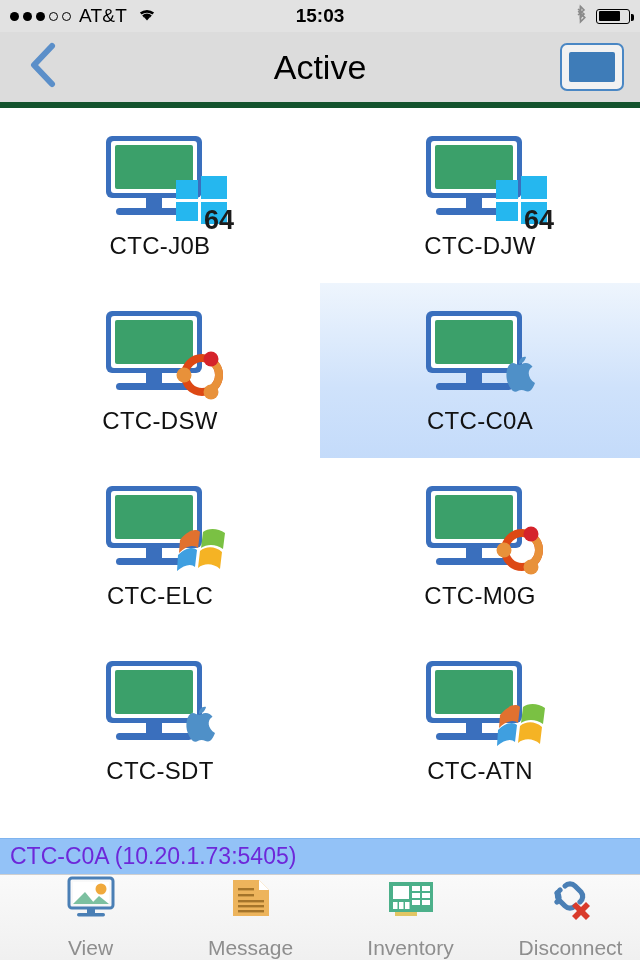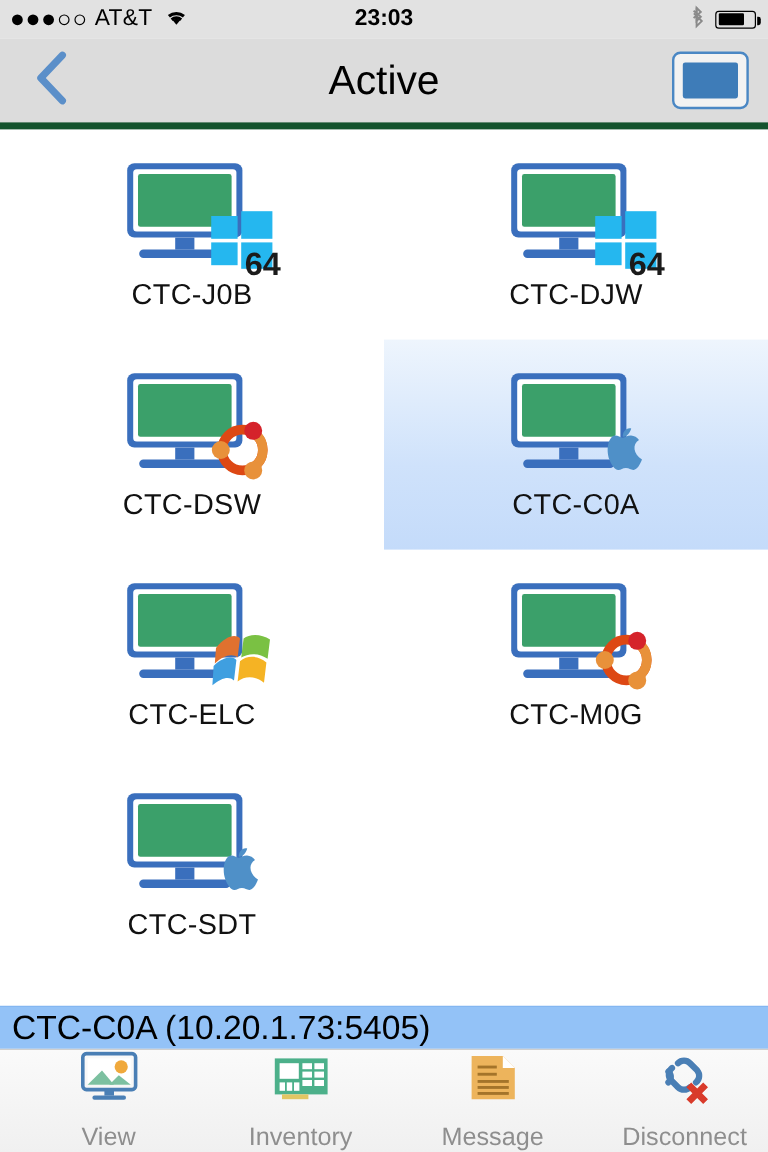--- a/index.html
+++ b/index.html
@@ -67,21 +67,21 @@
     position:absolute; right:-8px; bottom:-8px;
     font-size:27px; font-weight:bold; color:#1b1b1b;
     font-family:Liberation Sans, sans-serif;
   }
 
   
   .infobar{
     flex:0 0 36px; height:36px; background:#93c2f7;
     display:flex; align-items:center; padding:0 10px;
     border-top:1px solid #7fb4ef;
-    font-size:28px; color:#000000;
+    font-size:23px; color:#6d28d9;
   }
 
   
   .toolbar{
     flex:0 0 86px; height:86px;
     background:linear-gradient(180deg,#fafafa 0%,#f0f0f0 100%);
     border-top:1px solid #cfcfcf;
     display:flex; align-items:stretch;
   }
   .tb-item{
@@ -107,21 +107,21 @@
       </div>
       <span class="carrier">AT&amp;T</span>
       <span class="wifi">
         <svg width="22" height="16" viewBox="0 0 22 16">
           <path d="M11 14.6 7.9 10.9a4.9 4.9 0 0 1 6.2 0z" fill="#000"></path>
           <path d="M3.9 6.6a11 11 0 0 1 14.2 0l-1.7 2a8.4 8.4 0 0 0-10.8 0z" fill="#000"></path>
           <path d="M6.2 9.4a7.3 7.3 0 0 1 9.6 0l-1.7 2a4.8 4.8 0 0 0-6.2 0z" fill="#000"></path>
         </svg>
       </span>
     </div>
-    <div class="sb-center">23:03</div>
+    <div class="sb-center">15:03</div>
     <div class="sb-right">
       <span>
         <svg width="14" height="20" viewBox="0 0 14 20">
           <path d="M4 5l6 5-3.5 3.5V2.5L10 6 4 11" fill="none" stroke="#8a8a8a" stroke-width="1.6"></path>
           <path d="M6.5 2.2v15.6L10.8 13.6 4.2 7.1" fill="none" stroke="#8a8a8a" stroke-width="1.6"></path>
         </svg>
       </span>
       <span class="batt">
         <span class="batt-fill"></span>
       </span>
@@ -259,20 +259,37 @@
       <rect x="52" y="66" width="16" height="10" fill="#3a6fbd"></rect>
       <rect x="22" y="76" width="76" height="7" rx="3.5" fill="#3a6fbd"></rect>
     </svg><div class="os-badge">
     <svg width="56" height="52" viewBox="0 0 56 52">
       <path d="M32 8 c-1 4 -4 7 -7 7 c-.5 -4 3 -8 7 -7 z" fill="#4f90c8"></path>
       <path d="M41 34 c-1.5 4 -4 8.5 -7 8.6 c-2.6 .1 -3.4 -1.6 -6.4 -1.6 c-3 0 -3.9 1.6 -6.3 1.7
                c-3 .1 -6 -4.8 -7.5 -8.8 c-3 -8 -1 -19 4.6 -20 c2.8 -.1 4.4 1.8 6.6 1.8 c2.2 0 3.6 -1.9 6.9 -1.8
                c2.5 .1 5.2 1.5 6.6 3.8 c-5.8 3.4 -4.9 11.7 2.5 16.3 z" fill="#4f90c8"></path>
     </svg></div></div>
           <div class="host-label">CTC-SDT</div>
+        </div>
+        <div class="cell">
+          <div class="host-icon">
+    <svg width="132" height="96" viewBox="0 0 132 96">
+      <rect x="12" y="4" width="96" height="62" rx="6" fill="#3a6fbd"></rect>
+      <rect x="17" y="9" width="86" height="52" rx="3" fill="#ffffff"></rect>
+      <rect x="21" y="13" width="78" height="44" rx="2" fill="#3ba06a"></rect>
+      <rect x="52" y="66" width="16" height="10" fill="#3a6fbd"></rect>
+      <rect x="22" y="76" width="76" height="7" rx="3.5" fill="#3a6fbd"></rect>
+    </svg><div class="os-badge">
+    <svg width="56" height="52" viewBox="0 0 56 52">
+      <path d="M6 16 C14 6 22 4 26 8 L24 24 C20 20 12 22 5 29 Z" fill="#e0712f"></path>
+      <path d="M29 8 C34 4 44 4 51 9 L49 25 C42 20 33 20 27 24 Z" fill="#7ac143"></path>
+      <path d="M4 31 C11 24 19 22 23 26 L21 43 C17 39 10 41 3 47 Z" fill="#3f9fe0"></path>
+      <path d="M26 27 C32 22 41 22 48 28 L46 45 C39 39 30 39 24 44 Z" fill="#f5b324"></path>
+    </svg></div></div>
+          <div class="host-label">CTC-ATN</div>
         </div>
       </div>
   </div>
 
   <div class="infobar">
     <span>CTC-C0A (10.20.1.73:5405)</span>
   </div>
 
   <div class="toolbar" id="toolbar">
       <div class="tb-item">
@@ -281,20 +298,36 @@
       <rect x="4" y="2" width="44" height="30" rx="3" fill="none" stroke="#4a7fb5" stroke-width="3"></rect>
       <rect x="8" y="6" width="36" height="22" fill="#ffffff"></rect>
       <path d="M8 28 L20 16 L30 28 Z" fill="#7cc0a0"></path>
       <path d="M26 28 L34 20 L44 28 Z" fill="#7cc0a0"></path>
       <circle cx="36" cy="13" r="5.5" fill="#f0a93c"></circle>
       <rect x="22" y="32" width="8" height="5" fill="#4a7fb5"></rect>
       <rect x="12" y="37" width="28" height="3.4" rx="1.7" fill="#4a7fb5"></rect>
     </svg>
         </div>
         <div class="tb-label">View</div>
+      </div>
+      <div class="tb-item">
+        <div class="tb-icon">
+    <svg width="52" height="46" viewBox="0 0 52 46">
+      <path d="M8 4 h26 l10 10 v26 h-36 z" fill="#edb45c"></path>
+      <path d="M34 4 l10 10 h-10 z" fill="#ffffff"></path>
+      <g fill="#a4742a">
+        <rect x="13" y="12" width="16" height="2.4"></rect>
+        <rect x="13" y="18" width="16" height="2.4"></rect>
+        <rect x="13" y="24" width="26" height="2.4"></rect>
+        <rect x="13" y="29" width="26" height="2.4"></rect>
+        <rect x="13" y="34" width="26" height="2.4"></rect>
+      </g>
+    </svg>
+        </div>
+        <div class="tb-label">Message</div>
       </div>
       <div class="tb-item">
         <div class="tb-icon">
     <svg width="52" height="46" viewBox="0 0 52 46">
       <rect x="4" y="6" width="44" height="30" fill="#4cb08a"></rect>
       <rect x="8" y="10" width="16" height="13" fill="#ffffff"></rect>
       <rect x="8" y="26" width="4.5" height="7" fill="#ffffff"></rect>
       <rect x="14" y="26" width="4.5" height="7" fill="#ffffff"></rect>
       <rect x="20" y="26" width="4.5" height="7" fill="#ffffff"></rect>
       <g fill="#ffffff">
@@ -306,36 +339,20 @@
               <rect x="37" y="24" width="8" height="5"></rect>
       </g>
       <rect x="10" y="36" width="22" height="4" fill="#e2c663"></rect>
     </svg>
         </div>
         <div class="tb-label">Inventory</div>
       </div>
       <div class="tb-item">
         <div class="tb-icon">
     <svg width="52" height="46" viewBox="0 0 52 46">
-      <path d="M8 4 h26 l10 10 v26 h-36 z" fill="#edb45c"></path>
-      <path d="M34 4 l10 10 h-10 z" fill="#ffffff"></path>
-      <g fill="#a4742a">
-        <rect x="13" y="12" width="16" height="2.4"></rect>
-        <rect x="13" y="18" width="16" height="2.4"></rect>
-        <rect x="13" y="24" width="26" height="2.4"></rect>
-        <rect x="13" y="29" width="26" height="2.4"></rect>
-        <rect x="13" y="34" width="26" height="2.4"></rect>
-      </g>
-    </svg>
-        </div>
-        <div class="tb-label">Message</div>
-      </div>
-      <div class="tb-item">
-        <div class="tb-icon">
-    <svg width="52" height="46" viewBox="0 0 52 46">
       <g fill="none" stroke="#4a7fb5" stroke-width="5.2" stroke-linecap="round">
         <path d="M20 10 a7 7 0 0 1 10 0 l6 6 a7 7 0 0 1 -1 10"></path>
         <path d="M30 30 a7 7 0 0 1 -10 0 l-6 -6 a7 7 0 0 1 1 -10"></path>
         <path d="M12 17 a6 6 0 0 1 0 9"></path>
       </g>
       <path d="M31 26 l5 5 5 -5 4 4 -5 5 5 5 -4 4 -5 -5 -5 5 -4 -4 5 -5 -5 -5 z" fill="#d93b2b"></path>
     </svg>
         </div>
         <div class="tb-label">Disconnect</div>
       </div>

